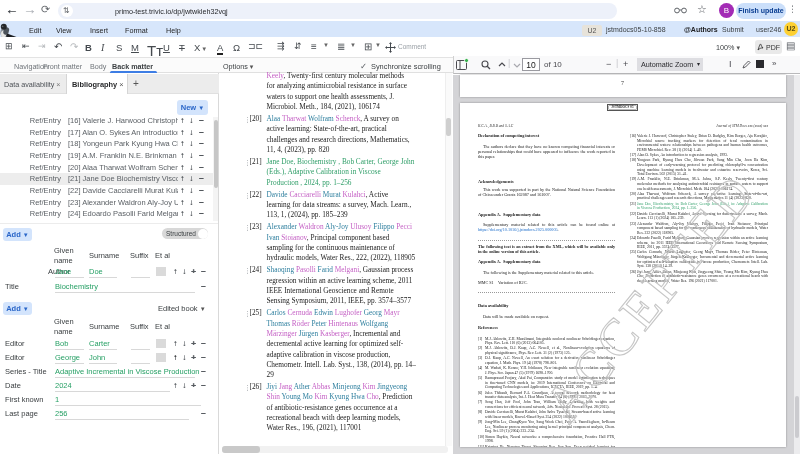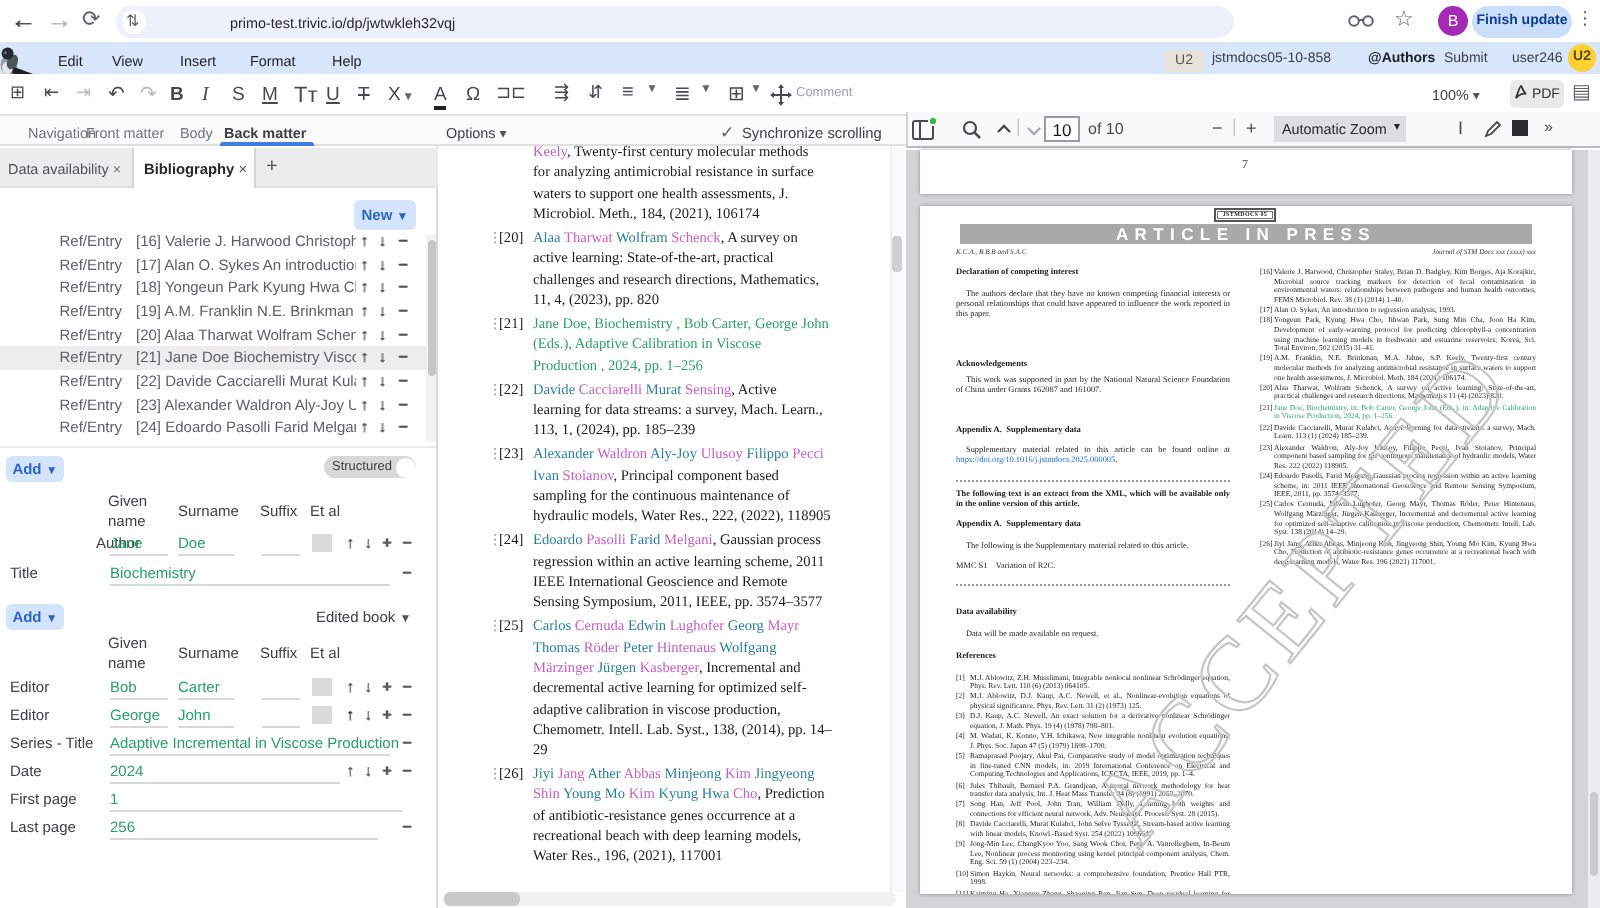--- a/index.html
+++ b/index.html
@@ -77,21 +77,21 @@
   <div class="abs" id="tbicons" style="left:0;top:37px;width:460px;height:21px;font-size:10px;color:#454a4f;">
     <span class="abs" style="left:5px;top:4px;font-size:9px;">⊞</span>
     <span class="abs" style="left:22px;top:4px;font-size:9px;">⇤</span>
     <span class="abs" style="left:38px;top:4px;font-size:9px;color:#b8bbbe;">⇥</span>
     <span class="abs" style="left:54px;top:4px;font-size:10px;">↶</span>
     <span class="abs" style="left:70px;top:4px;font-size:10px;color:#b8bbbe;">↷</span>
     <span class="abs" style="left:85px;top:5px;font-weight:bold;font-size:9.5px;">B</span>
     <span class="abs" style="left:101px;top:5px;font-style:italic;font-family:'Liberation Serif',serif;font-size:10px;">I</span>
     <span class="abs" style="left:116px;top:5px;font-size:9.5px;">S</span>
     <span class="abs" style="left:131px;top:5px;font-size:9.5px;text-decoration:underline;">M</span>
-    <span class="abs" style="left:147px;top:5px;font-size:11px;">Tт</span>
+    <span class="abs" style="left:147px;top:5px;font-size:15px;">Tт</span>
     <span class="abs" style="left:163px;top:5px;font-size:9.5px;text-decoration:underline;">U</span>
     <span class="abs" style="left:179px;top:5px;font-size:9.5px;text-decoration:line-through;">T</span>
     <span class="abs" style="left:194px;top:5px;font-size:9.5px;">X <span style="font-size:6px;color:#666;">▼</span></span>
     <span class="abs" style="left:217px;top:5px;font-size:9.5px;border-bottom:2px solid #222;">A</span>
     <span class="abs" style="left:233px;top:5px;font-size:9.5px;">Ω</span>
     <span class="abs" style="left:248px;top:4px;font-size:9px;">⊐⊏</span>
     <span class="abs" style="left:277px;top:4px;font-size:9px;">⇶</span>
     <span class="abs" style="left:294px;top:4px;font-size:9px;">⇵</span>
     <span class="abs" style="left:311px;top:4px;font-size:10px;">≡</span>
     <span class="abs" style="left:323px;top:5px;font-size:6px;color:#666;">▼</span>
@@ -281,37 +281,37 @@
     <span class="fa" style="left:201px;top:124px;">−</span>
 
     <span class="fl" style="top:138px;">Date</span>
     <span class="fv" style="left:55px;top:138px;">2024</span>
     <span class="fu" style="left:55px;top:148px;width:115px;"></span>
     <span class="fa" style="left:173px;top:138px;">↑</span>
       <span class="fa" style="left:182px;top:138px;">↓</span>
       <span class="fa" style="left:191px;top:138px;">+</span>
       <span class="fa" style="left:201px;top:138px;">−</span>
 
-    <span class="fl" style="top:152px;">First page</span>
+    <span class="fl" style="top:152px;">First known</span>
     <span class="fv" style="left:55px;top:152px;">1</span>
     <span class="fu" style="left:55px;top:162px;width:146px;"></span>
 
     <span class="fl" style="top:166px;">Last page</span>
     <span class="fv" style="left:55px;top:166px;">256</span>
     <span class="fu" style="left:55px;top:176px;width:134px;"></span>
     <span class="fa" style="left:201px;top:166px;">−</span>
   </div>
 
   <div class="abs" id="midrefs" style="left:219px;top:71px;width:226px;height:376px;overflow:hidden;font-family:'Liberation Serif',serif;font-size:7.3px;line-height:10.3px;color:#1c1c1c;">
     <div class="e"><span class="m">Keely</span>, Twenty-first century molecular methods<br>for analyzing antimicrobial resistance in surface<br>waters to support one health assessments, J.<br>Microbiol. Meth., 184, (2021), 106174</div>
     <div class="e"><span class="h">⋮</span><span class="n">[20]</span><span class="t">Alaa</span> <span class="m">Tharwat</span> <span class="t">Wolfram</span> <span class="m">Schenck</span>, A survey on<br>active learning: State-of-the-art, practical<br>challenges and research directions, Mathematics,<br>11, 4, (2023), pp. 820</div>
     <div class="e g"><span class="h">⋮</span><span class="n g">[21]</span>Jane Doe, Biochemistry , Bob Carter, George John<br>(Eds.), Adaptive Calibration in Viscose<br>Production , 2024, pp. 1–256</div>
-    <div class="e"><span class="h">⋮</span><span class="n">[22]</span><span class="t">Davide</span> <span class="m">Cacciarelli</span> <span class="t">Murat</span> <span class="m">Sensing</span>, Active<br>learning for data streams: a survey, Mach. Learn.,<br>113, 1, (2024), pp. 185–239</div>
+    <div class="e"><span class="h">⋮</span><span class="n">[22]</span><span class="t">Davide</span> <span class="m">Cacciarelli</span> <span class="t">Murat</span> <span class="m">Kulahci</span>, Active<br>learning for data streams: a survey, Mach. Learn.,<br>113, 1, (2024), pp. 185–239</div>
     <div class="e"><span class="h">⋮</span><span class="n">[23]</span><span class="t">Alexander</span> <span class="m">Waldron</span> <span class="t">Aly-Joy</span> <span class="m">Ulusoy</span> <span class="t">Filippo</span> <span class="m">Pecci</span><br><span class="t">Ivan</span> <span class="m">Stoianov</span>, Principal component based<br>sampling for the continuous maintenance of<br>hydraulic models, Water Res., 222, (2022), 118905</div>
-    <div class="e"><span class="h">⋮</span><span class="n">[24]</span><span class="t">Edoardo</span> <span class="m">Pasolli</span> <span class="t">Farid</span> <span class="m">Melgani</span>, Gaussian process<br>regression within an active learning scheme, 2011<br>IEEE International Geoscience and Remote<br>Sensing Symposium, 2011, IEEE, pp. 3574–3577</div>
+    <div class="e"><span class="h">⋮</span><span class="n">[24]</span><span class="t">Shaoqing</span> <span class="m">Pasolli</span> <span class="t">Farid</span> <span class="m">Melgani</span>, Gaussian process<br>regression within an active learning scheme, 2011<br>IEEE International Geoscience and Remote<br>Sensing Symposium, 2011, IEEE, pp. 3574–3577</div>
     <div class="e"><span class="h">⋮</span><span class="n">[25]</span><span class="t">Carlos</span> <span class="m">Cernuda</span> <span class="t">Edwin</span> <span class="m">Lughofer</span> <span class="t">Georg</span> <span class="m">Mayr</span><br><span class="t">Thomas</span> <span class="m">Röder</span> <span class="t">Peter</span> <span class="m">Hintenaus</span> <span class="t">Wolfgang</span><br><span class="m">Märzinger</span> <span class="t">Jürgen</span> <span class="m">Kasberger</span>, Incremental and<br>decremental active learning for optimized self-<br>adaptive calibration in viscose production,<br>Chemometr. Intell. Lab. Syst., 138, (2014), pp. 14–<br>29</div>
     <div class="e"><span class="h">⋮</span><span class="n">[26]</span><span class="t">Jiyi</span> <span class="m">Jang</span> <span class="t">Ather</span> <span class="m">Abbas</span> <span class="t">Minjeong</span> <span class="m">Kim</span> <span class="t">Jingyeong</span><br><span class="m">Shin</span> <span class="t">Young</span> <span class="t">Mo</span> <span class="m">Kim</span> <span class="t">Kyung</span> <span class="t">Hwa</span> <span class="m">Cho</span>, Prediction<br>of antibiotic-resistance genes occurrence at a<br>recreational beach with deep learning models,<br>Water Res., 196, (2021), 117001</div>
   </div>
 
   <div class="abs" style="left:445px;top:73px;width:7px;height:373px;background:#fafafa;border-left:1px solid #eee;"></div>
   <div class="abs" style="left:446px;top:118px;width:5px;height:18px;background:#cfcfcf;border-radius:2px;"></div>
   <div class="abs" style="left:222px;top:446px;width:226px;height:7px;background:#f1f1f1;border-radius:3px;"></div>
   <div class="abs" style="left:222px;top:446px;width:38px;height:7px;background:#c9c9c9;border-radius:3px;"></div>
 
   <div class="abs" style="left:453px;top:56px;width:347px;height:18px;background:#f9f9fa;border-bottom:1px solid #b9b9bb;border-left:1px solid #d0d0d0;"></div>
@@ -345,21 +345,20 @@
     <span class="abs" style="left:303px;top:4px;width:8px;height:8px;background:#2a2a2e;"></span>
     <span class="abs" style="left:319px;top:3px;font-size:8px;">»</span>
   </div>
   <div class="abs" style="left:453px;top:75px;width:347px;height:379px;background:#d4d4d7;"></div>
 
   <div class="abs" style="left:460px;top:75px;width:326px;height:22px;background:#fff;box-shadow:0 0 2px rgba(0,0,0,0.35);"></div>
   <div class="abs" style="left:621px;top:80px;font-size:6px;color:#333;font-family:'Liberation Serif',serif;">7</div>
 
   <div class="abs" id="page2" style="left:460px;top:103px;width:326px;height:344px;background:#fff;box-shadow:0 0 2px rgba(0,0,0,0.35);overflow:hidden;font-family:'Liberation Serif',serif;color:#1a1a1a;">
     <div class="abs" style="left:147px;top:1px;width:31px;height:6.5px;border:0.5px solid #555;box-shadow:inset 0 0 0 0.5px #fff, inset 0 0 0 1px #777;font-size:3px;text-align:center;line-height:4.5px;letter-spacing:0.2px;font-weight:bold;">JSTMDOCS 05</div>
-    <div class="abs" style="left:20px;top:9px;width:286px;height:10px;background:#a9a9a9;color:#fff;font-family:'Liberation Sans',sans-serif;font-weight:bold;font-size:8.5px;letter-spacing:3.2px;text-align:center;line-height:10px;">ARTICLE IN PRESS</div>
     <div class="abs" style="left:18px;top:21px;font-size:3.6px;font-style:italic;color:#333;">K.C.A., B.B.B and S.A.C</div>
     <div class="abs" style="right:18px;top:21px;font-size:3.6px;font-style:italic;color:#333;">Journal of STM Docs xxx (xxxx) xxx</div>
 
     <div class="abs" id="lcol" style="left:18px;top:31px;width:137px;font-size:4.2px;line-height:4.9px;text-align:justify;">
       <div style="font-weight:bold;font-size:4.3px;">Declaration of competing interest</div>
       <div style="margin-top:6.3px;text-indent:5px;">The authors declare that they have no known competing financial interests or personal relationships that could have appeared to influence the work reported in this paper.</div>
       <div style="font-weight:bold;font-size:4.3px;margin-top:20.5px;">Acknowledgements</div>
       <div style="margin-top:2.5px;text-indent:5px;">This work was supported in part by the National Natural Science Foundation of China under Grants 162087 and 161007.</div>
       <div style="font-weight:bold;font-size:4.3px;margin-top:15px;">Appendix A.&nbsp;&nbsp;Supplementary data</div>
       <div style="margin-top:5.5px;text-indent:5px;">Supplementary material related to this article can be found online at <span style="color:#1669c9;">https://doi.org/10.1016/j.jstmdocs.2025.000005</span>.</div>

